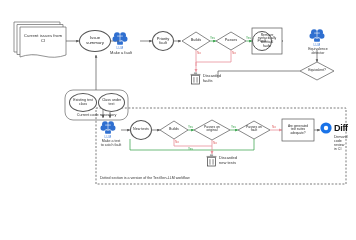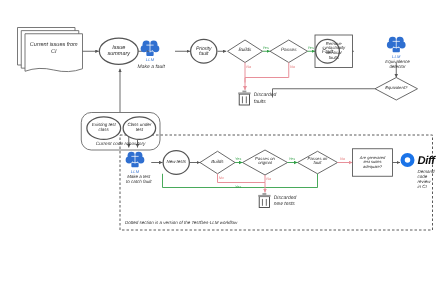--- a/index.html
+++ b/index.html
@@ -1,18 +1,18 @@
 <!DOCTYPE html>
 <html><head>
 <meta charset="utf-8">
 <style>
   html,body{margin:0;padding:0;background:#ffffff;}
   body{width:356px;height:200px;overflow:hidden;
        font-family:"Liberation Sans","DejaVu Sans",sans-serif;color:#222;}
-  #stage{position:relative;width:316px;height:200px;font-style:italic;}
+  #stage{position:relative;width:316px;height:200px;}
   svg.layer{position:absolute;left:0;top:0;width:356px;height:200px;}
   .node{position:absolute;box-sizing:border-box;display:flex;align-items:center;
         justify-content:center;text-align:center;line-height:1.05;color:#2b2b2b;}
   .ell{border:1px solid #555;border-radius:50%;background:#fff;}
   .lbl{position:absolute;text-align:center;color:#333;line-height:1.05;}
   .diamond-txt{position:absolute;text-align:center;color:#2b2b2b;line-height:1;}
   .brainwrap{position:absolute;display:flex;flex-direction:column;align-items:center;}
   .brain{width:18px;height:16px;}
   .brainname{font-size:3.2px;color:#2f6fd0;letter-spacing:.2px;margin-top:-1px;}
   .binwrap{position:absolute;display:flex;align-items:center;gap:2px;}

